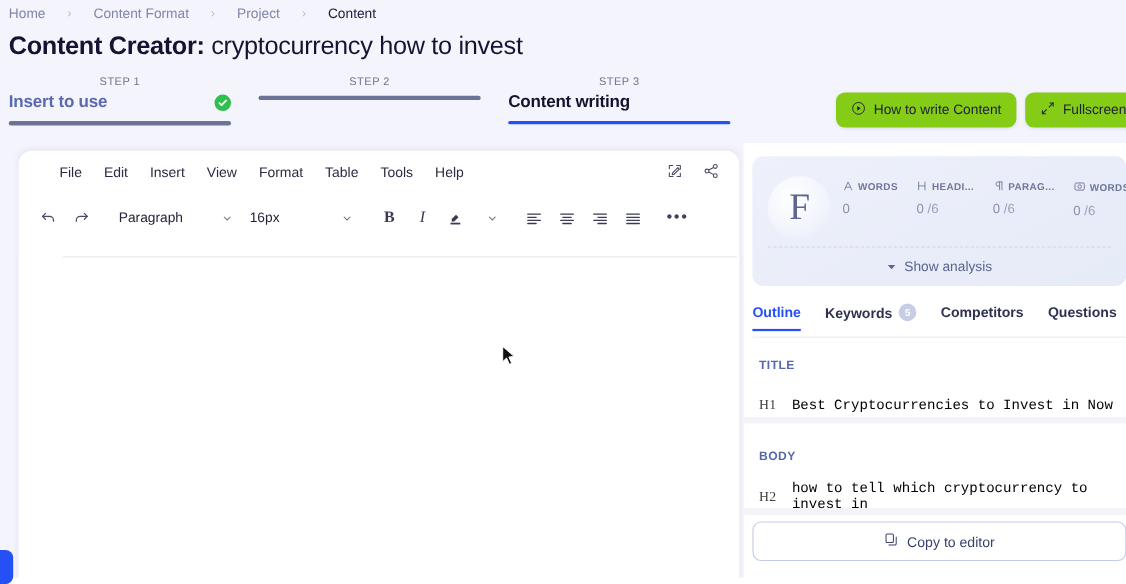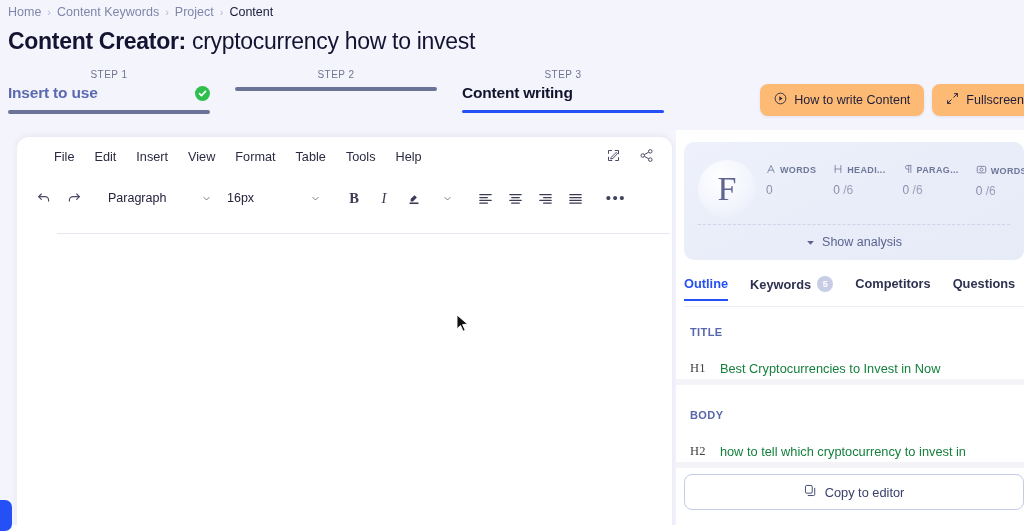--- a/index.html
+++ b/index.html
@@ -7,21 +7,21 @@
     width: 1024px; height: 531px;
     overflow: hidden;
     font-family: "Liberation Sans", sans-serif;
     background: #f4f4fd;
   }
   .app { position: relative; width: 1024px; height: 531px; }
 
   
   .header { position: absolute; left: 0; top: 0; width: 1024px; height: 129px; background: #f4f4fd; }
 
-  .breadcrumb { position: absolute; left: 8px; top: 5px; display: flex; align-items: center; gap: 6px;
+  .breadcrumb { position: absolute; left: 8px; top: 5px; display: flex; align-items: center; gap: 20px;
                 font-size: 12.5px; color: #7e84a3; }
   .breadcrumb .crumb { color: #8086a9; }
   .breadcrumb .crumb.current { color: #1b1b38; font-weight: 400; }
   .breadcrumb .sep { color: #b6bad0; font-size: 11px; }
 
   .page-title { position: absolute; left: 8px; top: 28px; font-size: 23px; color: #141432;
                 letter-spacing: -0.3px; white-space: nowrap; }
   .page-title .lead { font-weight: 700; }
   .page-title .kw { font-weight: 400; }
 
@@ -31,21 +31,21 @@
   .step-row { display: flex; align-items: center; justify-content: space-between; margin-top: 3px; height: 20px; }
   .step-label { font-size: 15.5px; font-weight: 700; color: #5b6ab0; letter-spacing: -0.2px; }
   .step.active .step-label { color: #13132e; }
   .step-bar { margin-top: 7px; height: 4px; border-radius: 2px; background: #6b7496; }
   .step.active .step-bar { background: #2550f5; height: 3px; }
   .check { width: 15px; height: 15px; border-radius: 50%; background: #2fbf4f; display: flex;
            align-items: center; justify-content: center; }
   .check svg { width: 9px; height: 9px; }
 
   .hdr-actions { position: absolute; right: -14px; top: 84px; display: flex; gap: 8px; }
-  .pill { height: 32px; background: #fdba74; border-radius: 8px; display: flex; align-items: center;
+  .pill { height: 32px; background: #84cc16; border-radius: 8px; display: flex; align-items: center;
           gap: 7px; padding: 0 14px; font-size: 12.5px; color: #1e1e3c; white-space: nowrap;
           box-shadow: 0 1px 3px rgba(40,40,90,.09); }
   .pill svg { flex: none; }
 
   
   .editor { position: absolute; left: 17px; top: 137px; width: 655px; height: 400px;
             background: #fff; border-radius: 12px 12px 0 0; box-shadow: 0 -1px 6px rgba(40,40,90,.07); }
   .menubar { position: relative; height: 40px; display: flex; align-items: center; padding: 0 30px; }
   .menu-items { display: flex; gap: 6px; }
   .menu-item { font-size: 12.7px; color: #2a2a42; padding: 4px 7px; border-radius: 4px; }
@@ -91,21 +91,21 @@
          padding-bottom: 8px; white-space: nowrap; }
   .tab.active { color: #2550f5; border-bottom: 2.5px solid #2550f5; }
   .tab .badge { width: 16px; height: 16px; border-radius: 50%; background: #c7cde4; color: #fff;
                 font-size: 9px; font-weight: 700; display: flex; align-items: center; justify-content: center; }
   .tabs-rule { position: absolute; left: 8px; top: 175.5px; width: 340px; height: 1px; background: #ebebf3; }
 
   .sec-label { position: absolute; font-size: 11px; font-weight: 700; letter-spacing: .4px; color: #5767ab; }
   .ol-row { position: absolute; left: 0; width: 348px; height: 32px; display: flex; align-items: center;
             gap: 14px; padding-left: 14px; }
   .ol-row .tag { font-family: "Liberation Serif", serif; font-size: 12.5px; color: #404040; letter-spacing: .3px; }
-  .ol-row .txt { font-size: 12.8px; color: #15803d; }
+  .ol-row .txt { font-size: 12.8px; color: #000000; font-family: Liberation Mono, monospace; }
   .ol-sep { position: absolute; left: 0; width: 348px; height: 6px; background: #f3f3f8; }
 
   .copy-btn { position: absolute; left: 8px; top: 344px; width: 340px; height: 36px; border-radius: 8px;
               border: 1px solid #c3cbe8; background: #fff; display: flex; align-items: center;
               justify-content: center; gap: 8px; font-size: 12.8px; color: #39406b; }
 
   
   .bottom-strip { position: absolute; left: 0; bottom: 0; width: 1024px; height: 6px; background: #fff; }
   .chat-widget { position: absolute; left: 0; top: 500px; width: 12px; height: 31px;
                  background: #2550f5; border-radius: 0 7px 7px 0; }
@@ -114,21 +114,21 @@
 </head>
 <body>
 
 <div class="app">
 
   <div class="header">
 
     <div class="breadcrumb">
       <span class="crumb">Home</span>
       <span class="sep">›</span>
-      <span class="crumb">Content Keywords</span>
+      <span class="crumb">Content Format</span>
       <span class="sep">›</span>
       <span class="crumb">Project</span>
       <span class="sep">›</span>
       <span class="crumb current">Content</span>
     </div>
 
     <div class="page-title">
       <span class="lead">Content Creator:</span>
       <span class="kw">cryptocurrency how to invest</span>
     </div>

